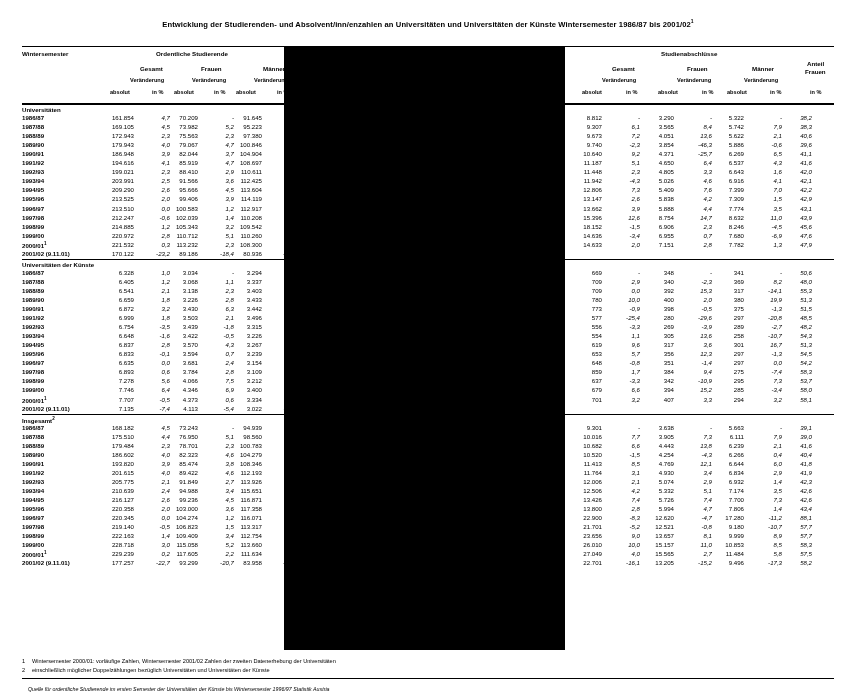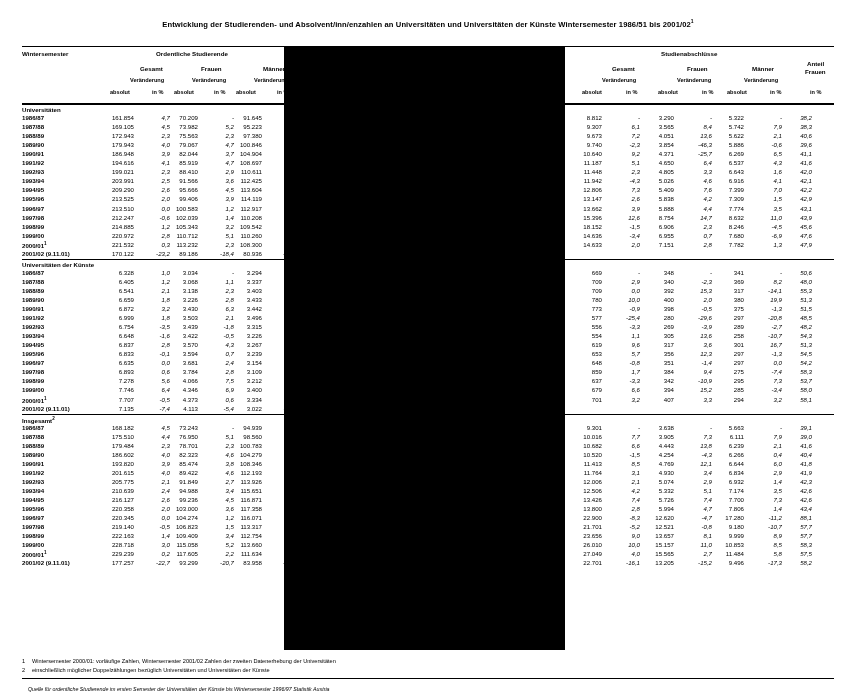--- a/index.html
+++ b/index.html
@@ -48,21 +48,21 @@
   .footer .num{display:inline-block;width:10px;}
   .source{position:absolute;left:28px;top:686px;font-size:5.3px;font-style:italic;}
   .src-rule{position:absolute;left:22px;top:678px;width:812px;height:1px;background:#000;}
 </style>
 </head>
 <body>
 
 <div class="page">
 
   <div class="doc-title">
-    <span>Entwicklung der Studierenden- und Absolvent/inn/enzahlen an Universitäten und Universitäten der Künste Wintersemester 1986/51 bis 2001/02</span><sup>1</sup>
+    <span>Entwicklung der Studierenden- und Absolvent/inn/enzahlen an Universitäten und Universitäten der Künste Wintersemester 1986/87 bis 2001/02</span><sup>1</sup>
   </div>
 
   <div class="hdr">
     <div class="rule r-top"></div>
     <div class="rule r-bot"></div>
 
     <div class="lbl" style="left:0;top:4px;">Wintersemester</div>
 
     <div class="lbl" style="left:134px;top:4px;">Ordentliche Studierende</div>
     <div class="lbl" style="left:639px;top:4px;">Studienabschlüsse</div>

